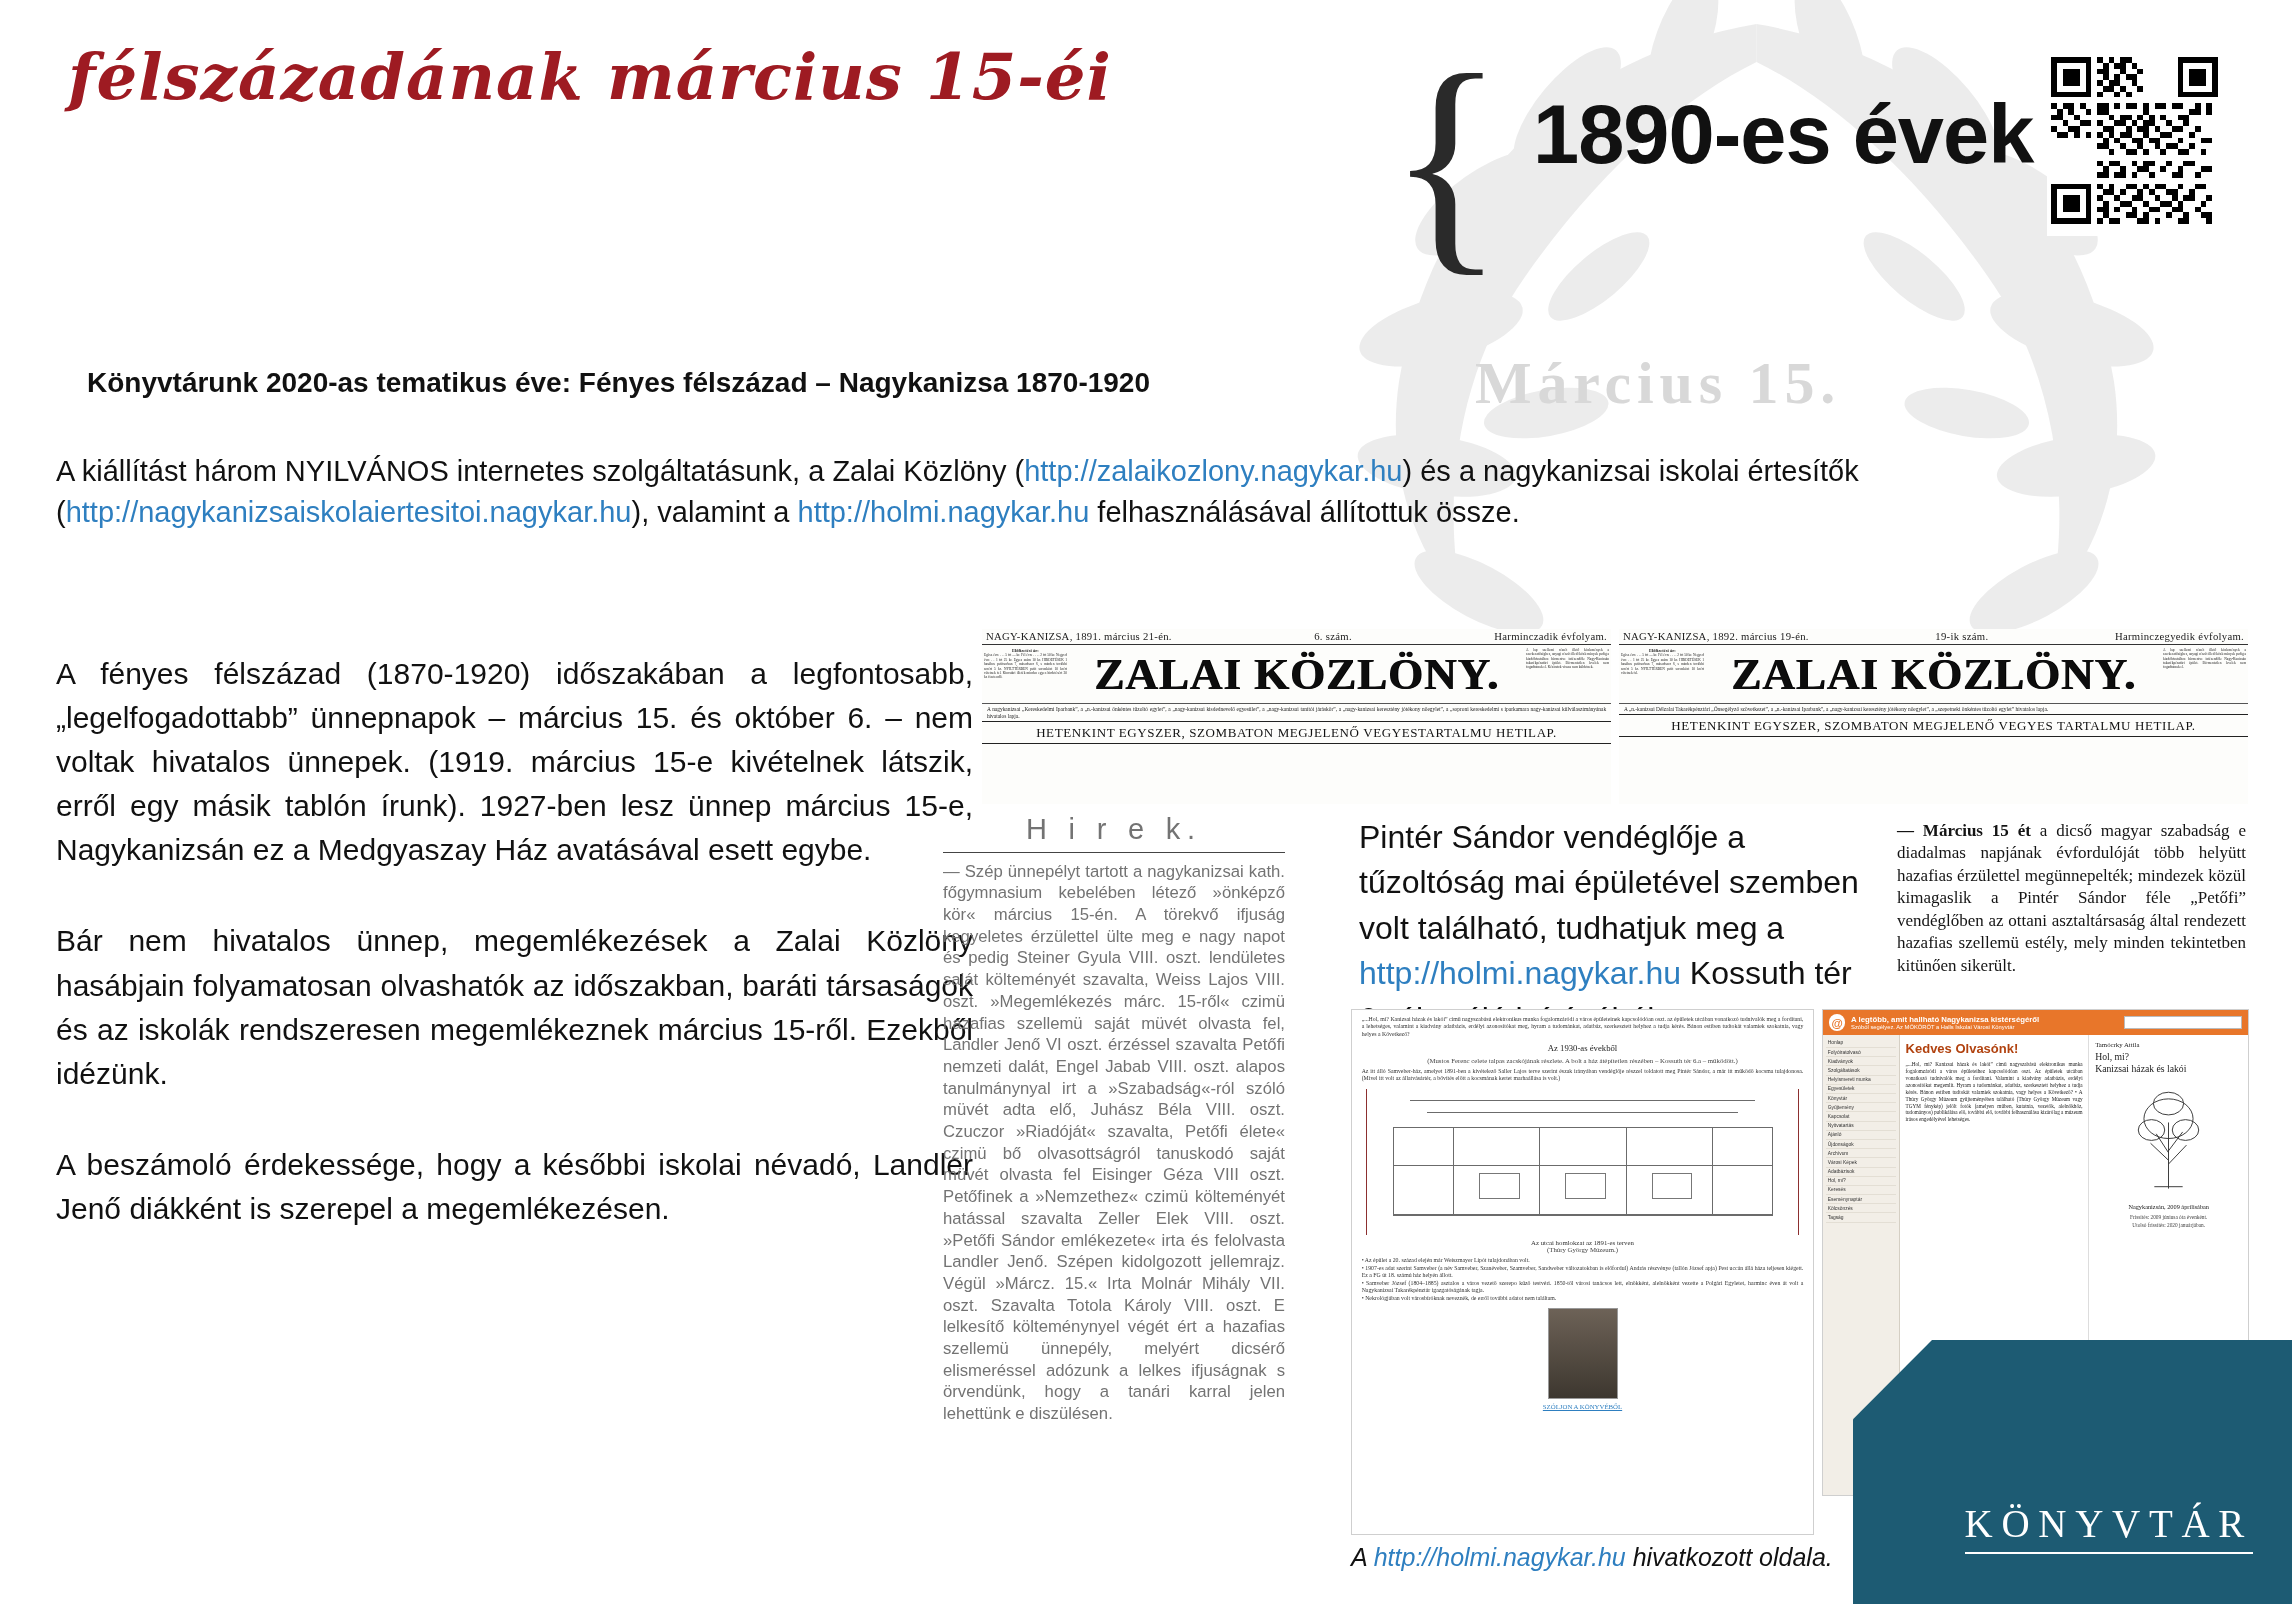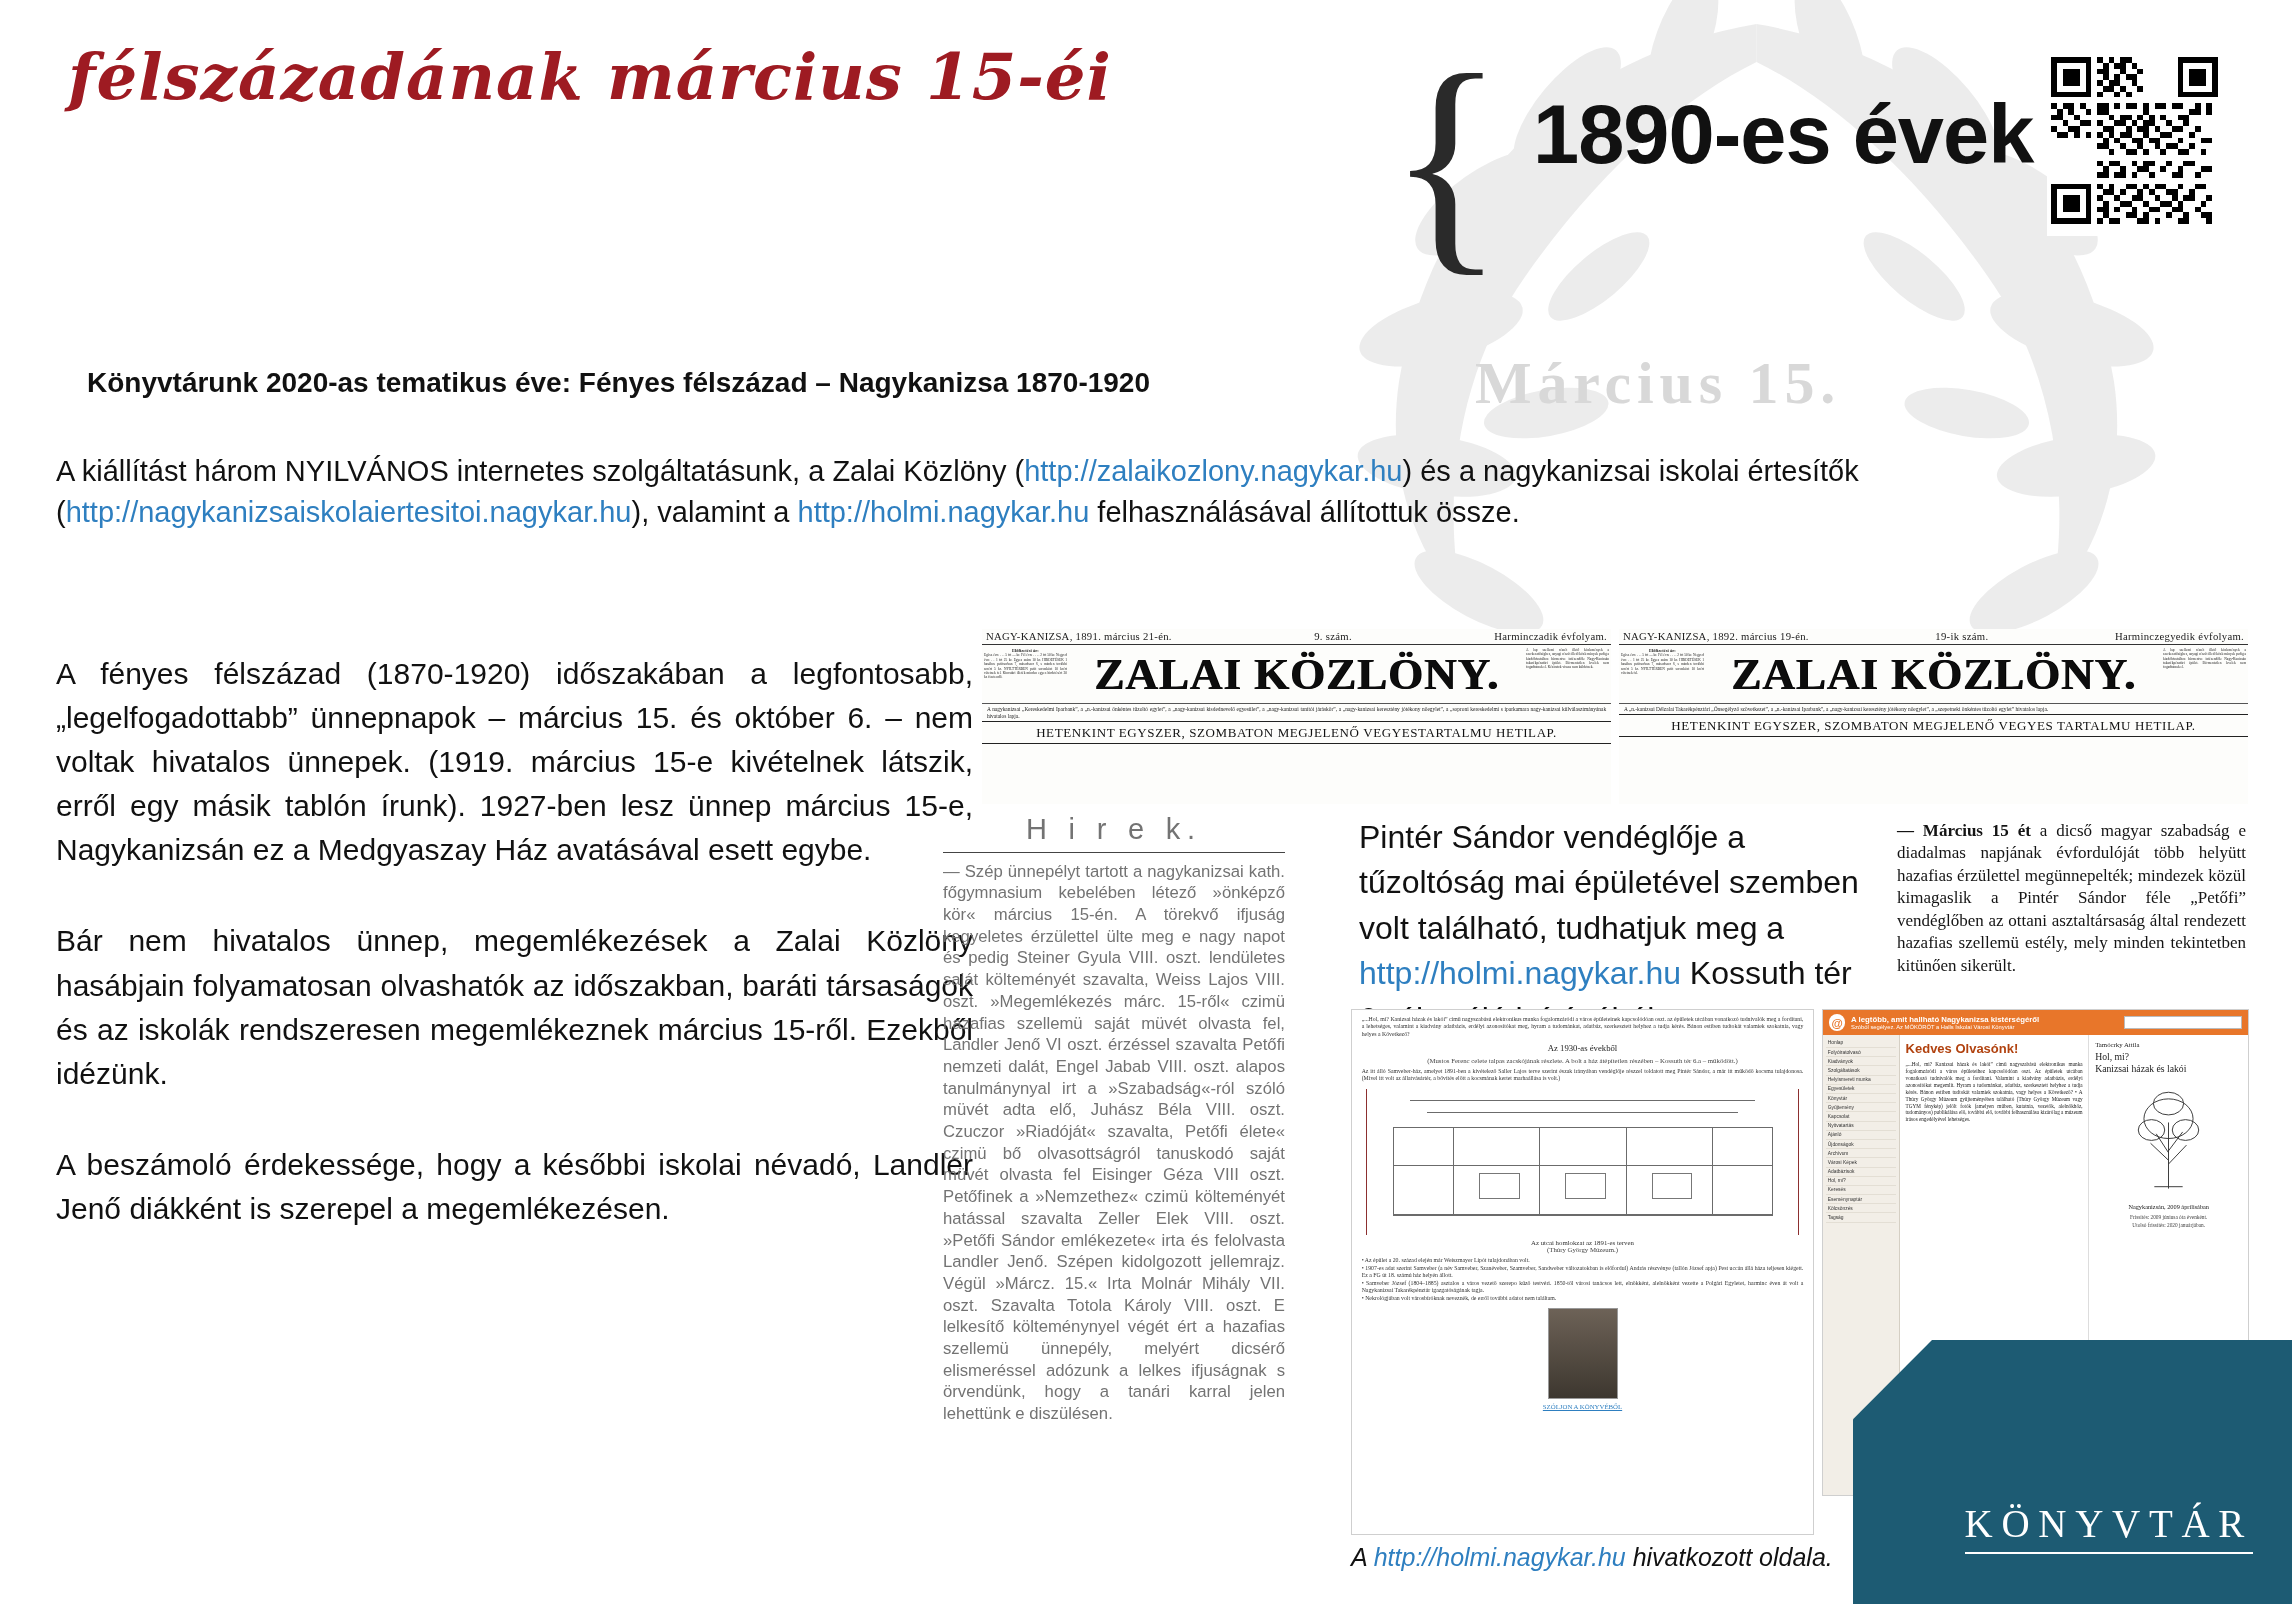--- a/index.html
+++ b/index.html
@@ -645,21 +645,21 @@
 
 <div class="body-col">
   <p>A fényes félszázad (1870-1920) időszakában a legfontosabb, „legelfogadottabb” ünnepnapok – március 15. és október 6. – nem voltak hivatalos ünnepek. (1919. március 15-e kivételnek látszik, erről egy másik tablón írunk). 1927-ben lesz ünnep március 15-e, Nagykanizsán ez a Medgyaszay Ház avatásával esett egybe.</p>
   <p>Bár nem hivatalos ünnep, megemlékezések a Zalai Közlöny hasábjain folyamatosan olvashatók az időszakban, baráti társaságok és az iskolák rendszeresen megemlékeznek március 15-ről. Ezekből idézünk.</p>
   <p>A beszámoló érdekessége, hogy a későbbi iskolai névadó, Landler Jenő diákként is szerepel a megemlékezésen.</p>
 </div>
 
 <div class="clip clip-a">
   <div class="np-top">
     <span>NAGY-KANIZSA, 1891. március 21-én.</span>
-    <span>9. szám.</span>
+    <span>6. szám.</span>
     <span>Harminczadik évfolyam.</span>
   </div>
   <div class="np-masthead">
     <div class="np-side">
       <b>Előfizetési ár:</b>
       <span>Egész évre . . . 5 frt — kr. Fél évre . . . . 2 frt 50 kr. Negyed évre . . 1 frt 25 kr. Egyes szám 10 kr. HIRDETÉSEK 1 hasábos petitsorban 7, másodszor 6, s minden további sorért 5 kr. NYILTTÉRBEN petit soronként 10 krért vétetnek fel. Kincstári illeték minden egyes hirdetésért 30 kr. fizetendő.</span>
     </div>
     <div class="np-name">ZALAI KÖZLÖNY.</div>
     <div class="np-side">A lap szellemi részét illető közlemények a szerkesztőséghez, anyagi részét illető közlemények pedig a kiadóhivatalhoz bérmentve intézendők: Nagy-Kanizsán takarékpénztári épület. Bérmentetlen levelek nem fogadtatnak el. Kéziratok vissza nem küldetnek.</div>
   </div>

